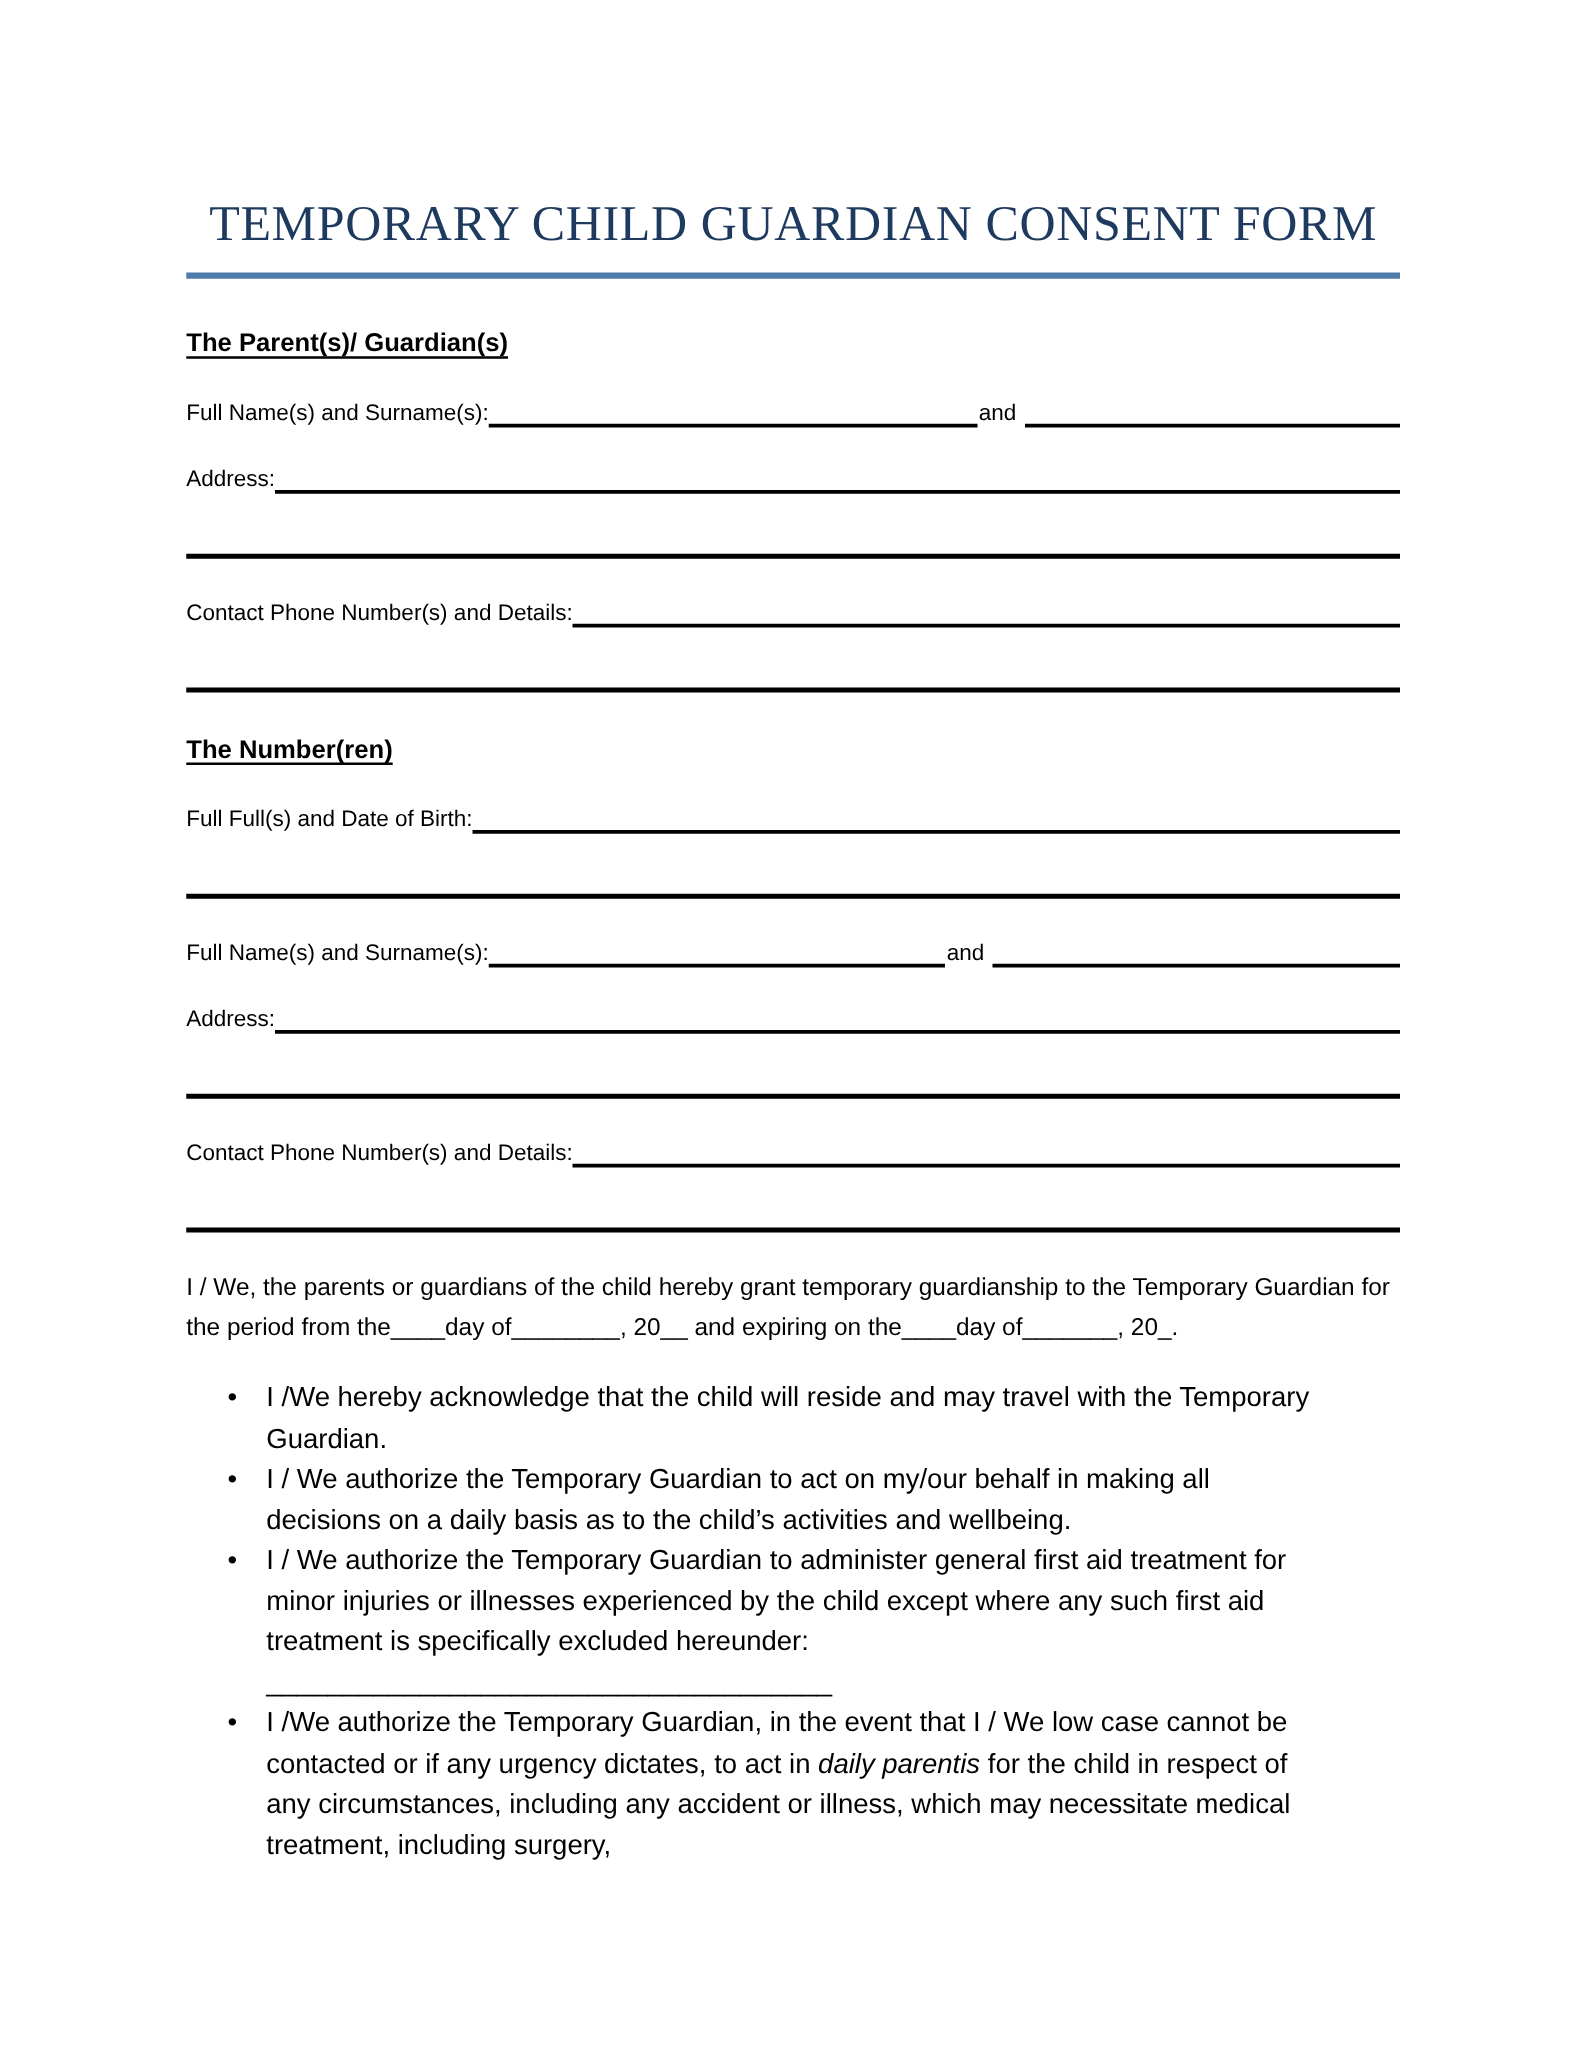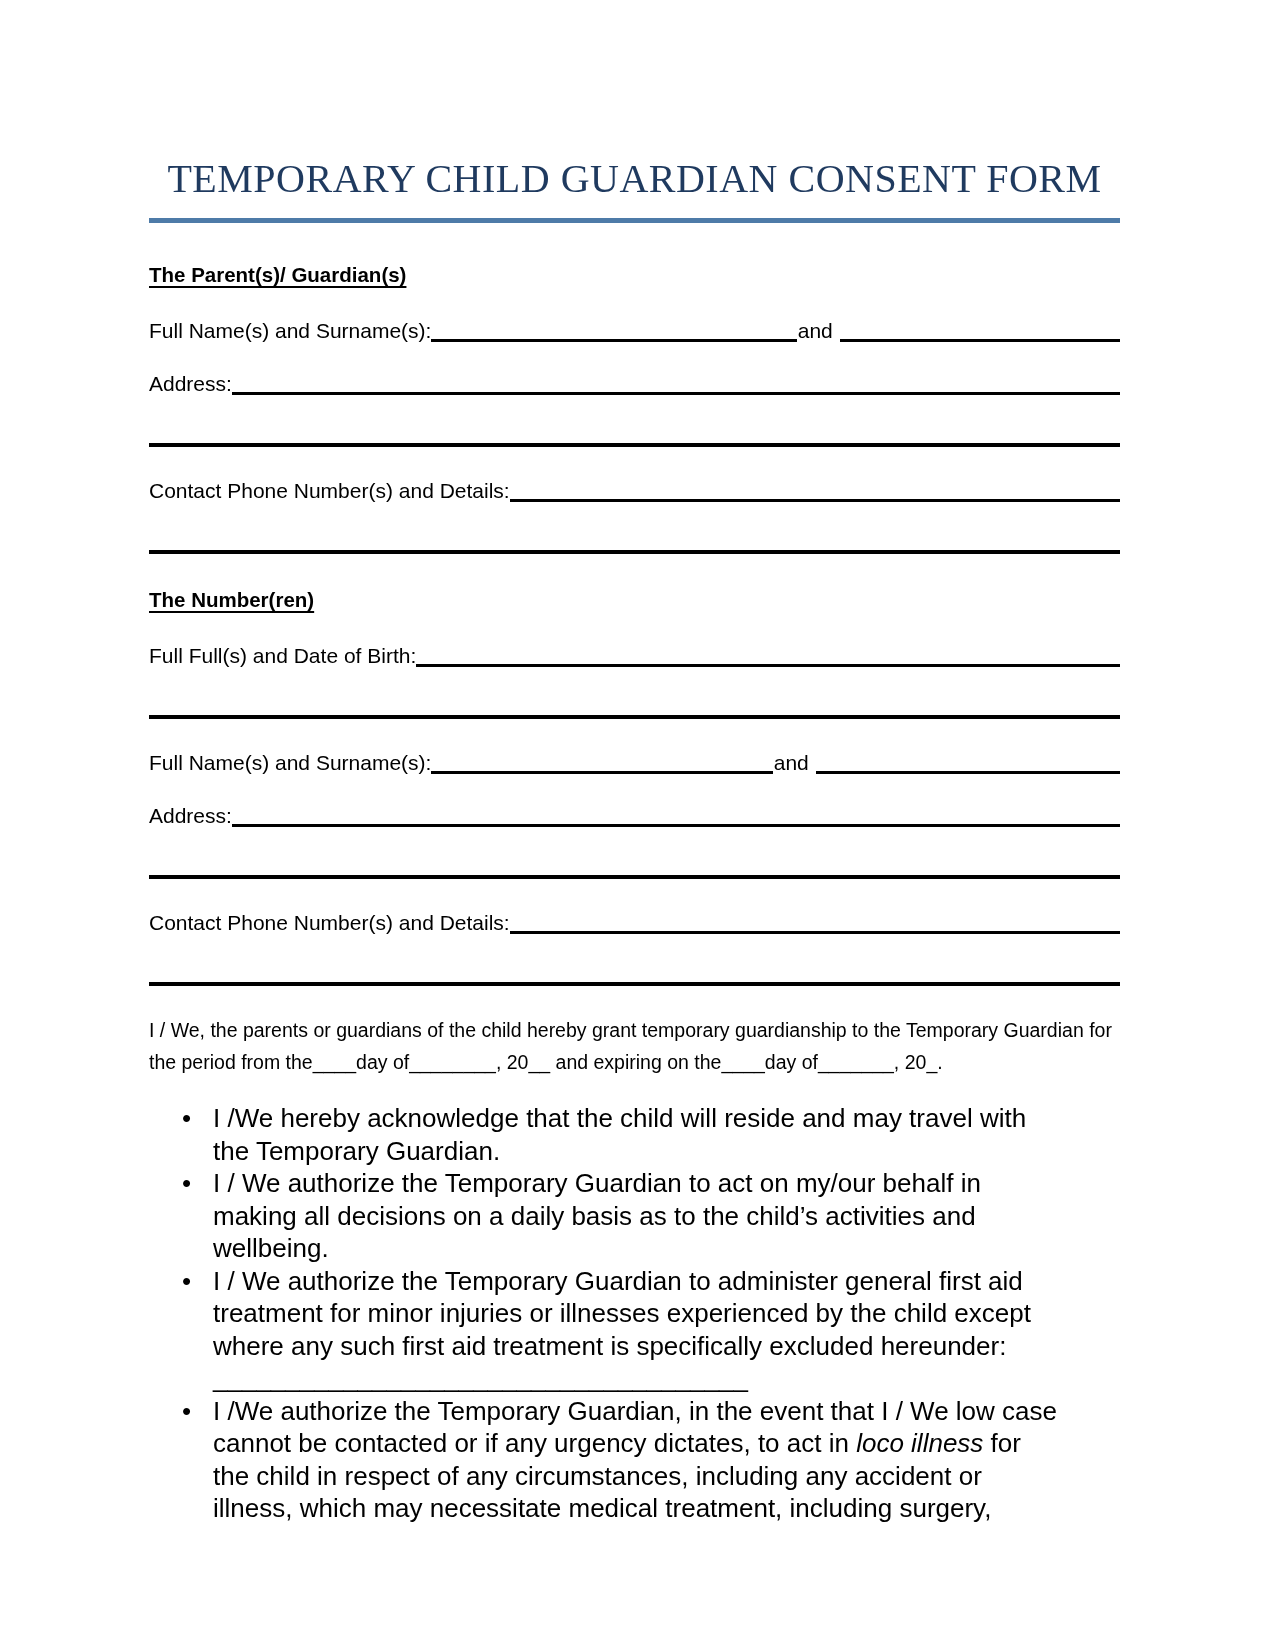--- a/index.html
+++ b/index.html
@@ -44,21 +44,21 @@
     text-decoration: underline;
     text-decoration-thickness: 2px;
     text-underline-offset: 4px;
     color: var(--text);
   }
   section.parents h2.sec-heading { margin-top: 40px; }
   .row {
     display: flex;
     align-items: stretch;
     margin-top: 32px;
-    font-size: 21px;
+    font-size: 18px;
     line-height: 23px;
   }
   .row.tight { margin-top: 30px; }
   .lbl { flex: 0 0 auto; white-space: pre; }
   .fld {
     border-bottom: 3px solid var(--text);
     flex: 1 1 auto;
     min-width: 20px;
   }
   .fld.w-a { flex: 369 1 0; }
@@ -73,21 +73,21 @@
   }
   p.grant {
     margin: 28px 0 0 0;
     font-size: 19.5px;
     line-height: 32px;
   }
   ul.bullets {
     list-style: none;
     margin: 24px 0 0 0;
     padding: 0 58px 0 0;
-    font-size: 26px;
+    font-size: 22px;
     line-height: 32.5px;
   }
   ul.bullets li {
     position: relative;
     padding-left: 64px;
   }
   ul.bullets li::before {
     content: "\2022";
     position: absolute;
     left: 33px;
@@ -157,17 +157,17 @@
     <li>
       <span>I /We hereby acknowledge that the child will reside and may travel with the Temporary Guardian.</span>
     </li>
     <li>
       <span>I / We authorize the Temporary Guardian to act on my/our behalf in making all decisions on a daily basis as to the child’s activities and wellbeing.</span>
     </li>
     <li>
       <span>I / We authorize the Temporary Guardian to administer general first aid treatment for minor injuries or illnesses experienced by the child except where any such first aid treatment is specifically excluded hereunder: _____________________________________</span>
     </li>
     <li>
-      <span>I /We authorize the Temporary Guardian, in the event that I / We low case cannot be contacted or if any urgency dictates, to act in </span><span class="italic">loco illness</span><span> for the child in respect of any circumstances, including any accident or illness, which may necessitate medical treatment, including surgery,</span>
+      <span>I /We authorize the Temporary Guardian, in the event that I / We low case cannot be contacted or if any urgency dictates, to act in </span><span class="italic">daily parentis</span><span> for the child in respect of any circumstances, including any accident or illness, which may necessitate medical treatment, including surgery,</span>
     </li>
   </ul>
 
 </div>
 
 </body></html>

